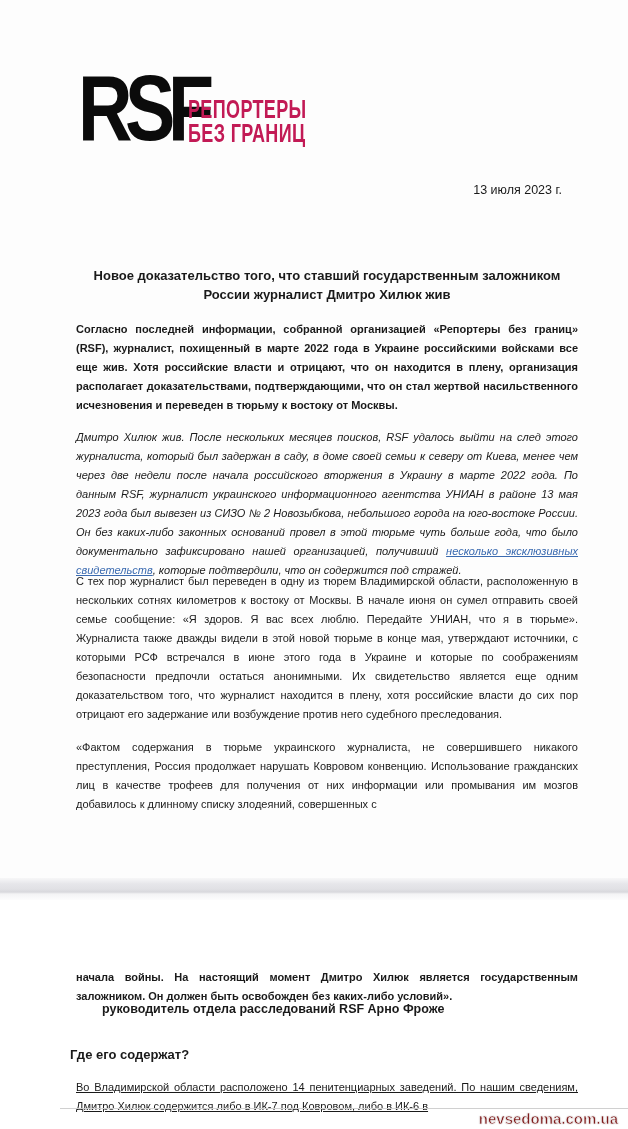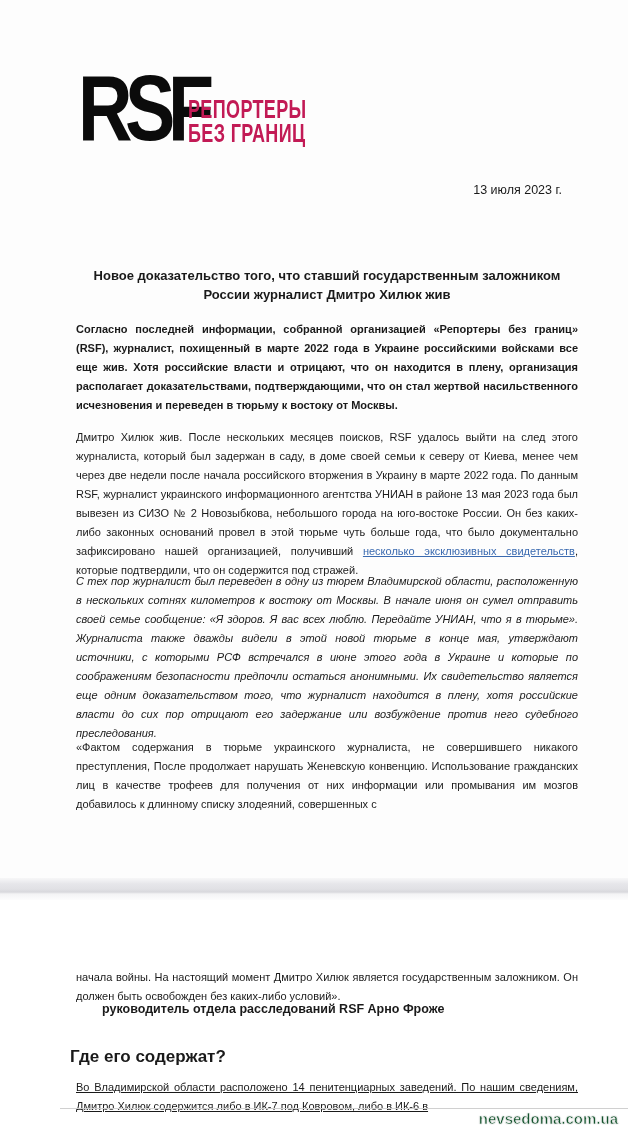--- a/index.html
+++ b/index.html
@@ -83,62 +83,62 @@
 
     .body-block {
       position: absolute;
       left: 76px;
       width: 502px;
       font-size: 11px;
       line-height: 19px;
       text-align: justify;
     }
     .lead { top: 320px; font-weight: 700; }
-    .p1 { top: 428px; }
-    .p2 { top: 572px; font-style: italic; }
+    .p1 { top: 428px; font-style: italic; }
+    .p2 { top: 572px; }
     .p3 { top: 738px; }
 
     .link {
       color: #3a6ab0;
       text-decoration: underline;
       cursor: pointer;
     }
 
     .page-gap {
       position: relative;
       height: 22px;
       background: linear-gradient(#f7f7f8 0px, #e6e6ea 6px, #e1e1e5 11px, #d8d8dc 14px, #f4f4f5 16px, #fdfdfd 22px);
     }
 
-    .p4 { top: 968px; }
+    .p4 { top: 968px; font-weight: bold; }
     .signature {
       position: absolute;
       left: 70px;
       top: 1002px;
       font-weight: 700;
       font-size: 12.5px;
       padding-left: 32px;
     }
     .subhead {
       position: absolute;
       left: 70px;
       top: 1047px;
       font-weight: 700;
-      font-size: 17px;
+      font-size: 13px;
     }
     .p5 { top: 1078px; text-decoration: underline; }
 
     .watermark {
       position: absolute;
       right: 8px;
       bottom: 2px;
       font-family: "Liberation Sans", sans-serif;
       font-weight: 700;
       font-size: 15px;
-      color: #14532d;
+      color: #7f1d1d;
       letter-spacing: 0px;
       -webkit-text-stroke: 0.6px #ffffff;
       text-shadow: 0 0 1px #777;
       background: rgba(255,255,255,0.7);
       padding: 0 2px;
       margin-left: 8px;
     }
     .cut-line {
       position: absolute;
       left: 60px; right: 0;
@@ -167,21 +167,21 @@
 
 
     <div class="headline">Новое доказательство того, что ставший государственным заложником России журналист Дмитро Хилюк жив</div>
 
     <p class="body-block lead">Согласно последней информации, собранной организацией «Репортеры без границ» (RSF), журналист, похищенный в марте 2022 года в Украине российскими войсками все еще жив. Хотя российские власти и отрицают, что он находится в плену, организация располагает доказательствами, подтверждающими, что он стал жертвой насильственного исчезновения и переведен в тюрьму к востоку от Москвы.</p>
 
     <p class="body-block p1"><span>Дмитро Хилюк жив. После нескольких месяцев поисков, RSF удалось выйти на след этого журналиста, который был задержан в саду, в доме своей семьи к северу от Киева, менее чем через две недели после начала российского вторжения в Украину в марте 2022 года. По данным RSF, журналист украинского информационного агентства УНИАН в районе 13 мая 2023 года был вывезен из СИЗО № 2 Новозыбкова, небольшого города на юго-востоке России. Он без каких-либо законных оснований провел в этой тюрьме чуть больше года, что было документально зафиксировано нашей организацией, получивший </span><a class="link">несколько эксклюзивных свидетельств</a><span>, которые подтвердили, что он содержится под стражей.</span></p>
 
     <p class="body-block p2">С тех пор журналист был переведен в одну из тюрем Владимирской области, расположенную в нескольких сотнях километров к востоку от Москвы. В начале июня он сумел отправить своей семье сообщение: «Я здоров. Я вас всех люблю. Передайте УНИАН, что я в тюрьме». Журналиста также дважды видели в этой новой тюрьме в конце мая, утверждают источники, с которыми РСФ встречался в июне этого года в Украине и которые по соображениям безопасности предпочли остаться анонимными. Их свидетельство является еще одним доказательством того, что журналист находится в плену, хотя российские власти до сих пор отрицают его задержание или возбуждение против него судебного преследования.</p>
 
-    <p class="body-block p3">«Фактом содержания в тюрьме украинского журналиста, не совершившего никакого преступления, После продолжает нарушать Женевскую конвенцию. Использование гражданских лиц в качестве трофеев для получения от них информации или промывания им мозгов добавилось к длинному списку злодеяний, совершенных с</p>
+    <p class="body-block p3">«Фактом содержания в тюрьме украинского журналиста, не совершившего никакого преступления, Россия продолжает нарушать Ковровом конвенцию. Использование гражданских лиц в качестве трофеев для получения от них информации или промывания им мозгов добавилось к длинному списку злодеяний, совершенных с</p>
   </div>
 
   <div class="page-gap"></div>
 
   <div>
     <p class="body-block p4">начала войны. На настоящий момент Дмитро Хилюк является государственным заложником. Он должен быть освобожден без каких-либо условий».</p>
     <div class="signature">руководитель отдела расследований RSF Арно Фроже</div>
     <div class="subhead">Где его содержат?</div>
     <p class="body-block p5">Во Владимирской области расположено 14 пенитенциарных заведений. По нашим сведениям, Дмитро Хилюк содержится либо в ИК-7 под Ковровом, либо в ИК-6 в</p>
     <div class="cut-line"></div>

